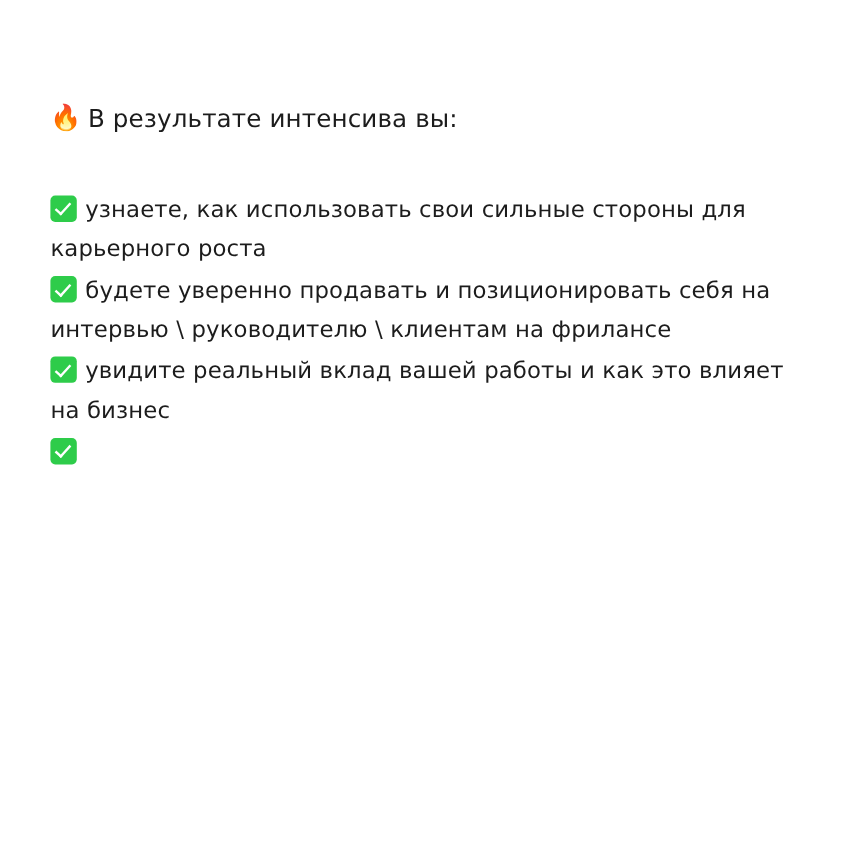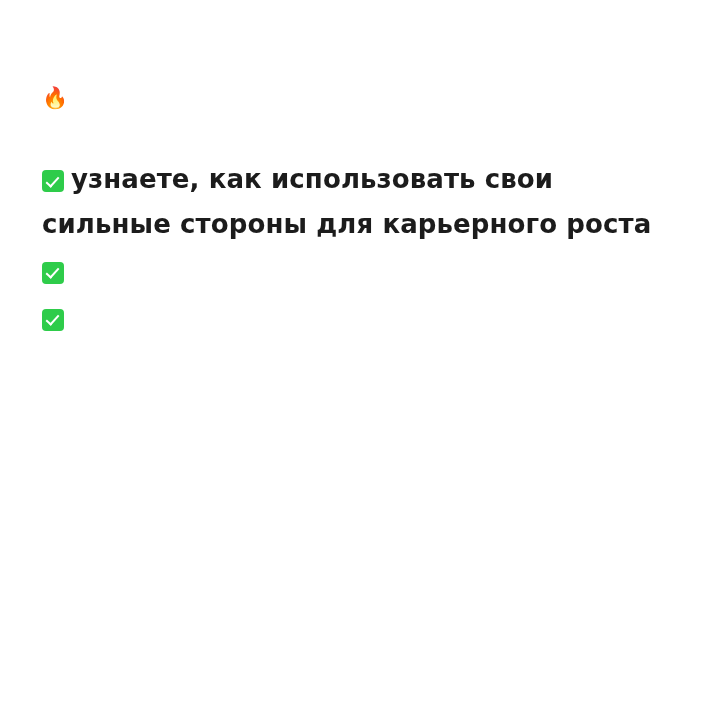--- a/index.html
+++ b/index.html
@@ -37,27 +37,26 @@
   }
   .heading .htext {
     display: inline-block;
   }
   .list {
     margin: 0;
     padding: 0;
     list-style: none;
   }
   .item {
-    font-size: 26px;
+    font-size: 19px;
     line-height: 1.72;
     letter-spacing: 0.1px;
     color: #1c1c1c;
     margin-bottom: 2px;
     text-indent: 0;
-    font-weight: bold;
   }
   .check {
     display: inline-block;
     width: 22px;
     height: 22px;
     border-radius: 4px;
     background: #2ecc4a;
     position: relative;
     vertical-align: -4px;
     margin-right: 7px;
@@ -77,27 +76,31 @@
     display: inline;
   }
 </style>
 </head>
 <body>
 
 <div class="page">
 
   <div class="heading">
     <span class="emoji">🔥</span>
+    <span class="htext">В результате интенсива вы:</span>
   </div>
 
   <ul class="list">
     <li class="item">
       <span class="check"></span><span class="itext">узнаете, как использовать свои сильные стороны для карьерного роста</span>
     </li>
     <li class="item">
-      <span class="check"></span>
+      <span class="check"></span><span class="itext">будете уверенно продавать и позиционировать себя на интервью \ руководителю \ клиентам на фрилансе</span>
+    </li>
+    <li class="item">
+      <span class="check"></span><span class="itext">увидите реальный вклад вашей работы и как это влияет на бизнес</span>
     </li>
     <li class="item">
       <span class="check"></span>
     </li>
   </ul>
 
 </div>
 
 </body></html>

